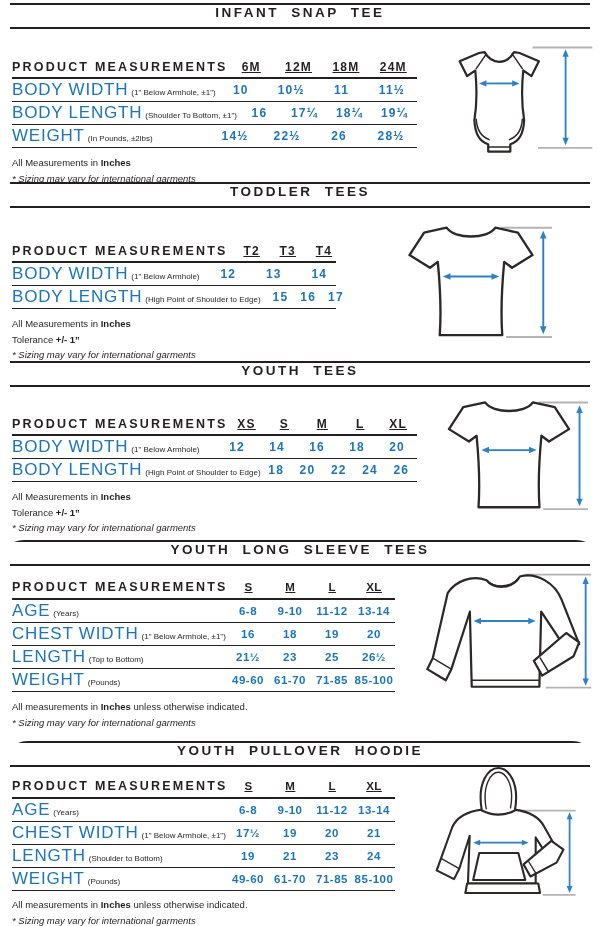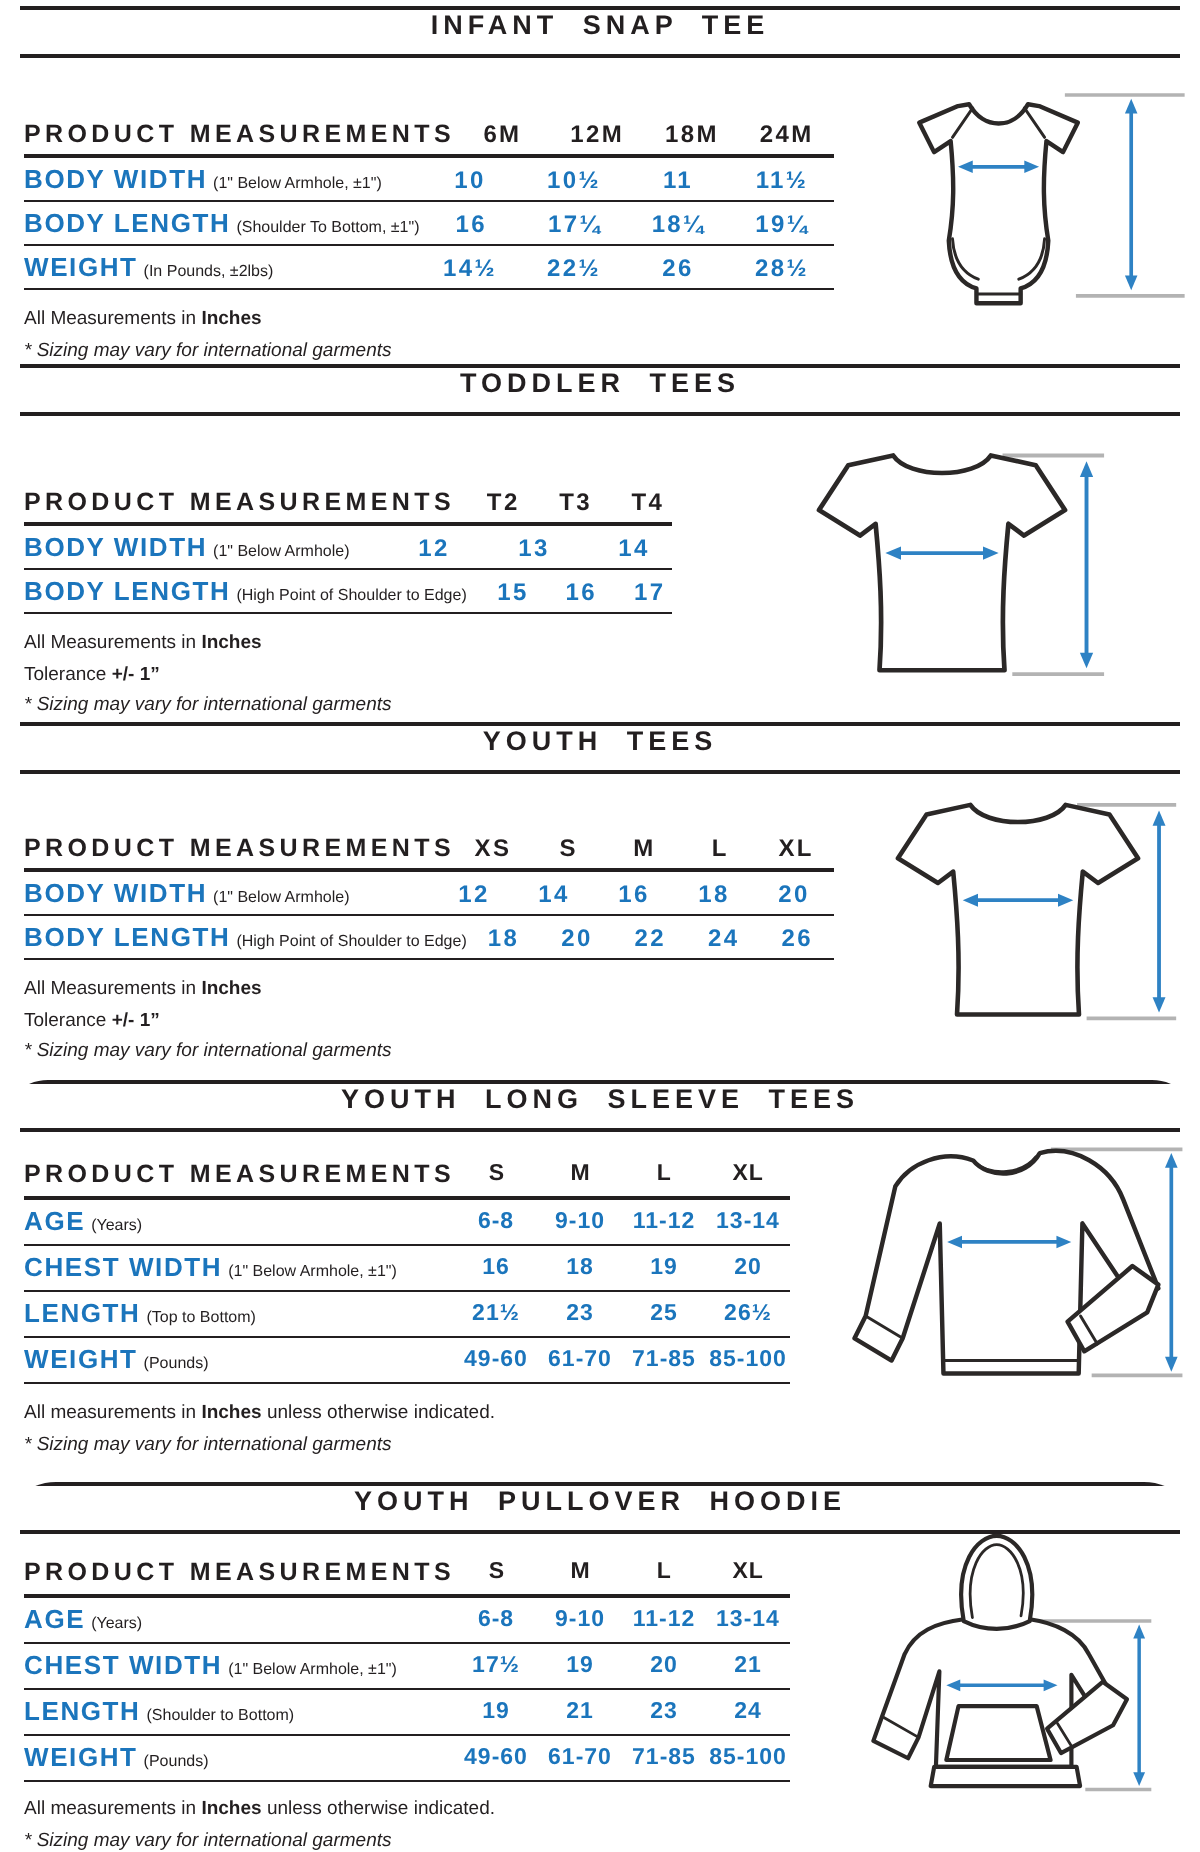--- a/index.html
+++ b/index.html
@@ -18,28 +18,28 @@
   .s2 .tbl{width:324px;margin-top:32px;}
   .s3 .tbl{width:405px;margin-top:26px;}
   .s4 .tbl{width:383px;margin-top:10px;}
   .s5 .tbl{width:383px;margin-top:8px;}
 
   .trow{display:flex;align-items:center;min-height:19px;padding:1px 0;border-bottom:1.6px solid #231f20;}
   .s4 .trow,.s5 .trow{min-height:20px;}
   .thead{border-bottom:2.4px solid #231f20;}
   .cell{box-sizing:border-box;}
   .hlabel{flex:1;font-weight:bold;font-size:12.5px;letter-spacing:2.2px;white-space:nowrap;}
-  .hsize{font-weight:bold;font-size:13px;letter-spacing:1px;}
+  .hsize{font-weight:bold;font-size:13px;letter-spacing:1px;text-decoration:underline;}
   .val{text-align:center;white-space:nowrap;}
   .trow .val{color:#1b75bc;font-weight:bold;font-size:12px;letter-spacing:1.2px;}
   .trow .hsize{color:#231f20;}
   .s1 .val{width:52px;} .s2 .val{width:38px;margin-left:12px;} .s3 .val{width:40px;}
   .s4 .val,.s5 .val{width:42px;font-size:11.5px;letter-spacing:0.5px;}
   .rlabel{flex:1;white-space:nowrap;}
-  .rl{display:inline;color:#1b75bc;font-weight:bold;font-size:13px;letter-spacing:0.8px;}
+  .rl{display:inline;color:#1b75bc;font-weight:normal;font-size:17px;letter-spacing:0.8px;}
   .rn{display:inline;color:#231f20;font-size:8px;margin-left:3px;letter-spacing:0;}
 
   .notes{margin:7px 0 0 12px;font-size:9.5px;line-height:15.5px;}
   .s5 .notes{margin-top:6px;}
   .note-line span{white-space:pre-wrap;margin-top:28px;}
   .nb{font-weight:bold;}
   .ni{font-weight:normal;font-style:italic;}
 
   .illus{position:absolute;}
   .s1 .illus{top:30px;right:4px;width:152px;}

